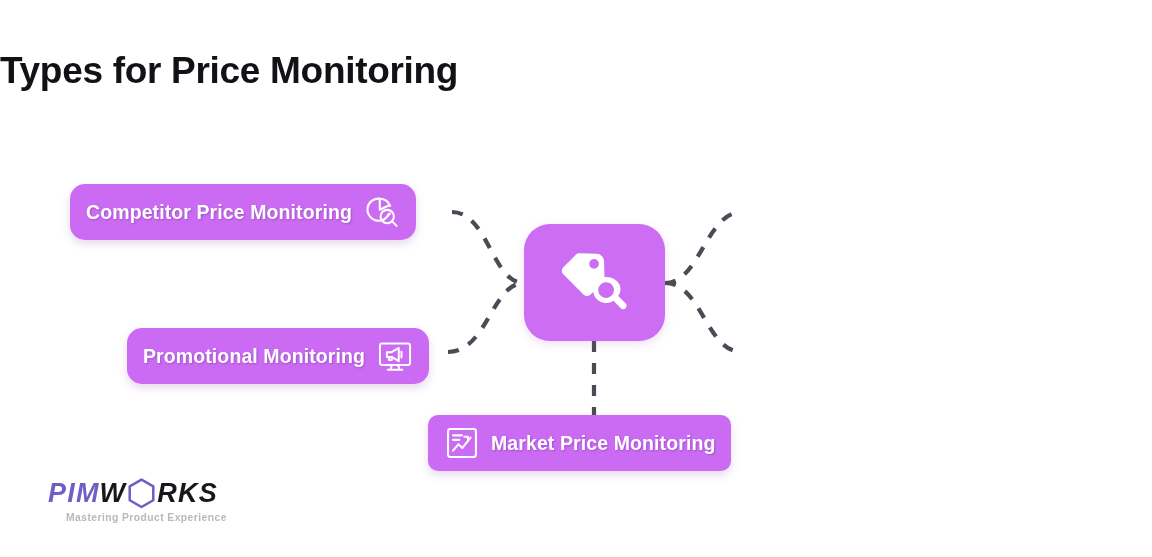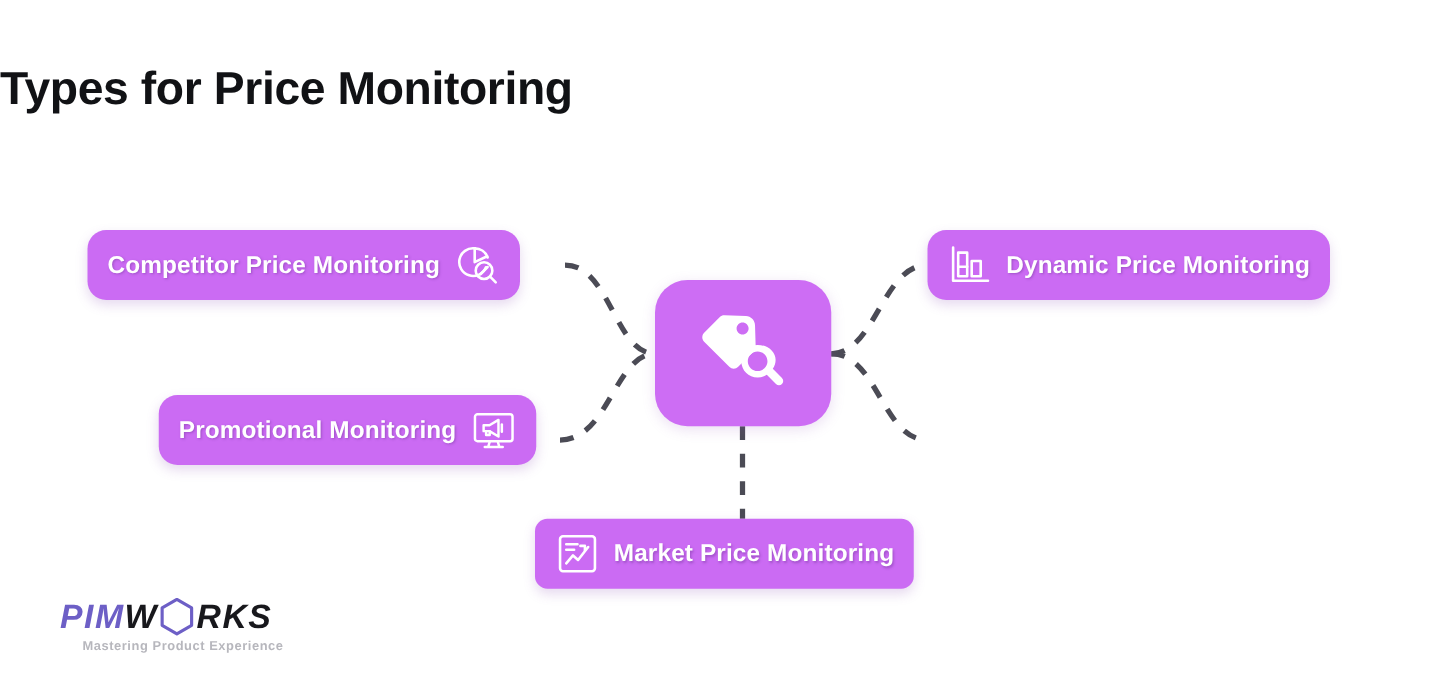--- a/index.html
+++ b/index.html
@@ -52,21 +52,21 @@
     letter-spacing: .1px;
     white-space: nowrap;
     text-shadow: 1px 1px 2px rgba(110,50,150,.45);
     font-family: "Liberation Sans", sans-serif;
   }
   .card .ico { flex: 0 0 auto; display: flex; align-items: center; justify-content: center; }
   .card.icon-right .ico { margin-left: 12px; }
   .card.icon-left  .ico { margin-right: 11px; }
 
   #card-competitor  { left: 70px;  top: 184px; }
-  #card-promotional { left: 127px; top: 316px; }
+  #card-promotional { left: 127px; top: 328px; }
   #card-dynamic     { left: 742px; top: 184px; }
   #card-map         { left: 742px; top: 324px; }
   #card-market      { left: 428px; top: 415px; border-radius: 10px; }
 
   
   #logo { position: absolute; left: 48px; top: 480px; }
   #logo-word { display: flex; align-items: center; height: 27px; font-style: italic; }
   #logo-word .lp { color: #6d5fc6; font-size: 27px; font-weight: 800; letter-spacing: 1.2px;
      font-family: "Liberation Sans", sans-serif; }
   #logo-word .lw { color: #18181c; font-size: 27px; font-weight: 800; letter-spacing: 1.2px;
@@ -135,33 +135,20 @@
           <rect x="3.3" y="6.0" width="33.4" height="24.0" rx="2.3"></rect>
           <path d="M16.5 30.0 L15.0 35.2 M23.5 30.0 L25.0 35.2 M12.0 35.2 L28.0 35.2"></path>
           <path d="M11.0 15.8 L11.0 21.0 L16.2 21.0 L24.2 25.8 L24.2 11.0 L16.2 15.8 Z"></path>
           <path d="M13.2 21.0 L13.2 24.4 L16.4 24.4 L16.4 21.0"></path>
           <path d="M27.2 15.2 L27.2 21.6"></path>
         </g>
       </svg>
     </span>
   </div>
 
-  <div class="card icon-left" id="card-dynamic">
-    <span class="ico">
-      <svg width="36" height="36" viewBox="0 0 40 40">
-        <g fill="none" stroke="#ffffff" stroke-width="2.3" stroke-linecap="round" stroke-linejoin="round">
-          <path d="M5.0 4.5 L5.0 34.0 L36.0 34.0"></path>
-          <rect x="9.5" y="9.0" width="8.0" height="21.0"></rect>
-          <rect x="21.5" y="16.5" width="8.0" height="13.5"></rect>
-          <path d="M9.5 21.5 L17.5 21.5"></path>
-        </g>
-      </svg>
-    </span>
-    <span class="label">Dynamic Price Monitoring</span>
-  </div>
 
 
   <div class="card icon-left" id="card-market">
     <span class="ico">
       <svg width="36" height="36" viewBox="0 0 40 40">
         <g fill="none" stroke="#ffffff" stroke-width="2.3" stroke-linecap="round" stroke-linejoin="round">
           <rect x="4.5" y="4.5" width="31.0" height="31.0" rx="2.6"></rect>
           <path d="M10.0 11.5 L20.0 11.5 M10.0 16.5 L17.0 16.5"></path>
           <path d="M22.6 13.0 L26.6 13.0 L26.6 17.0"></path>
           <path d="M10.0 28.5 L16.0 21.5 L20.5 25.5 L29.5 14.0"></path>

